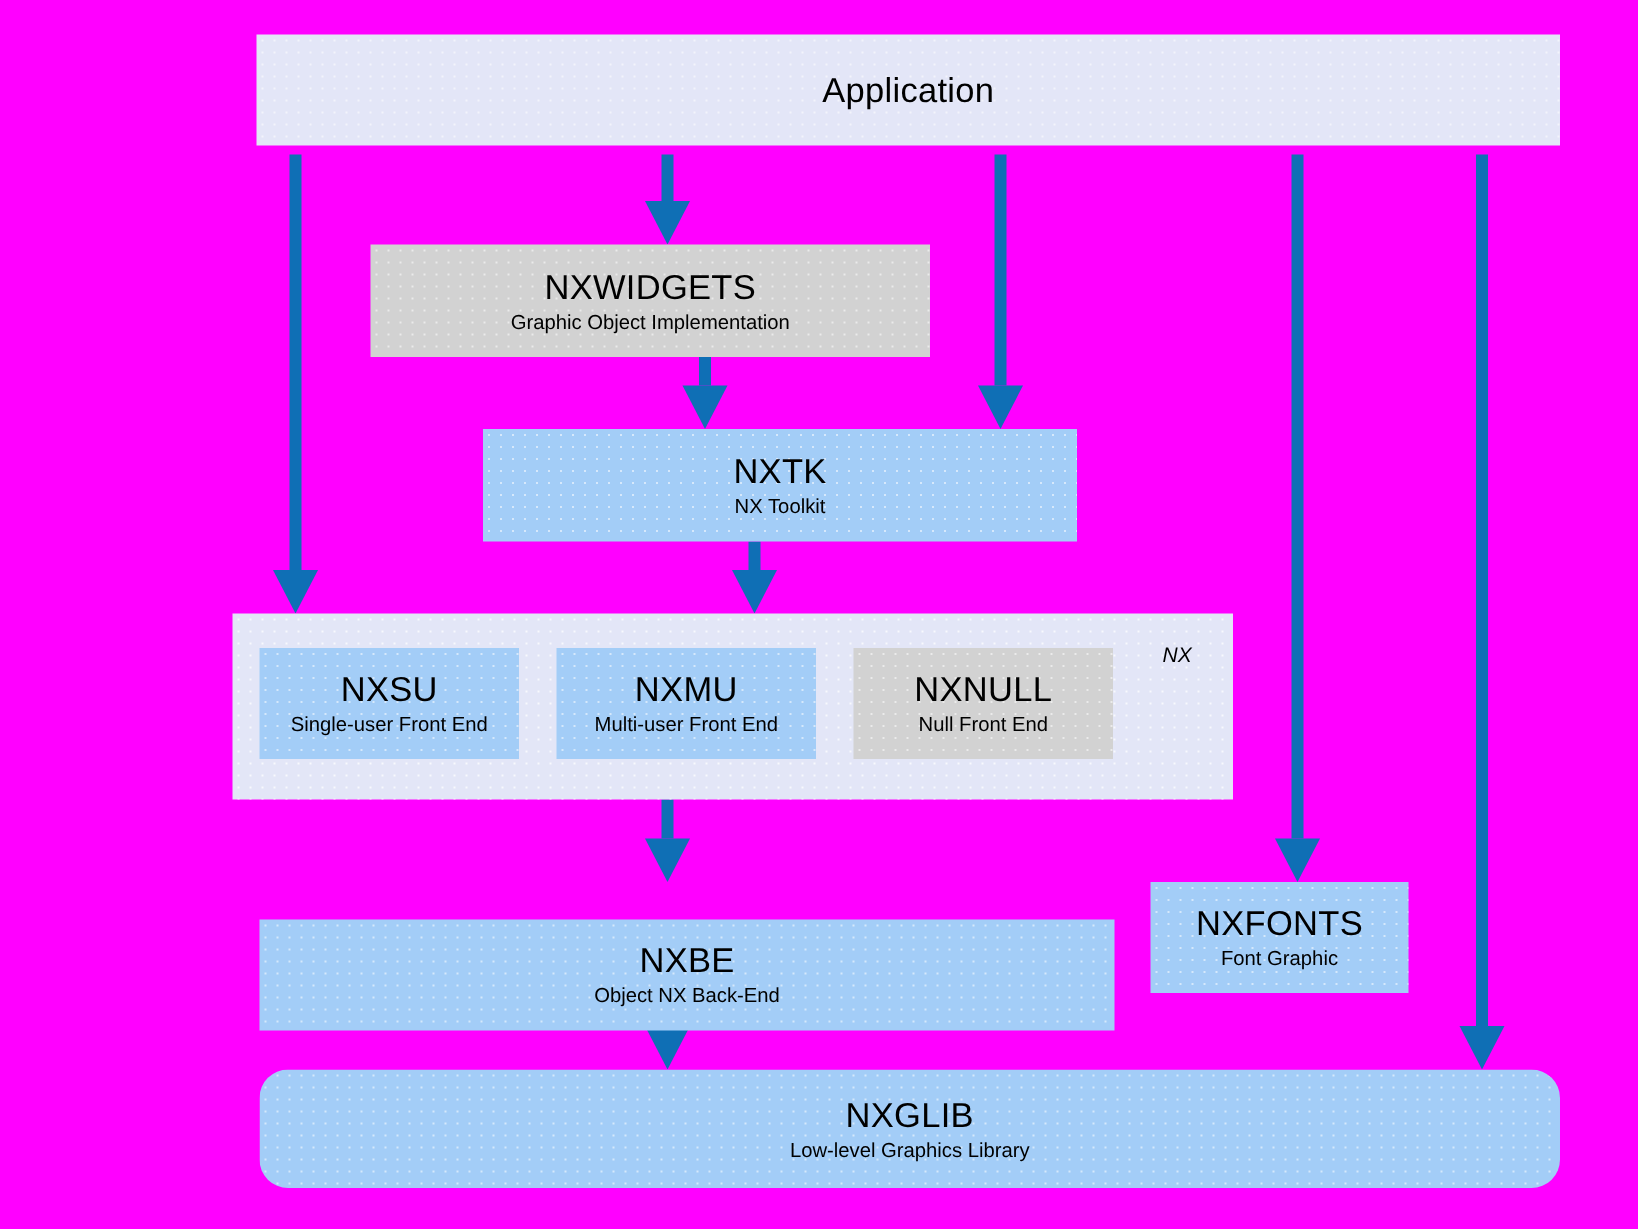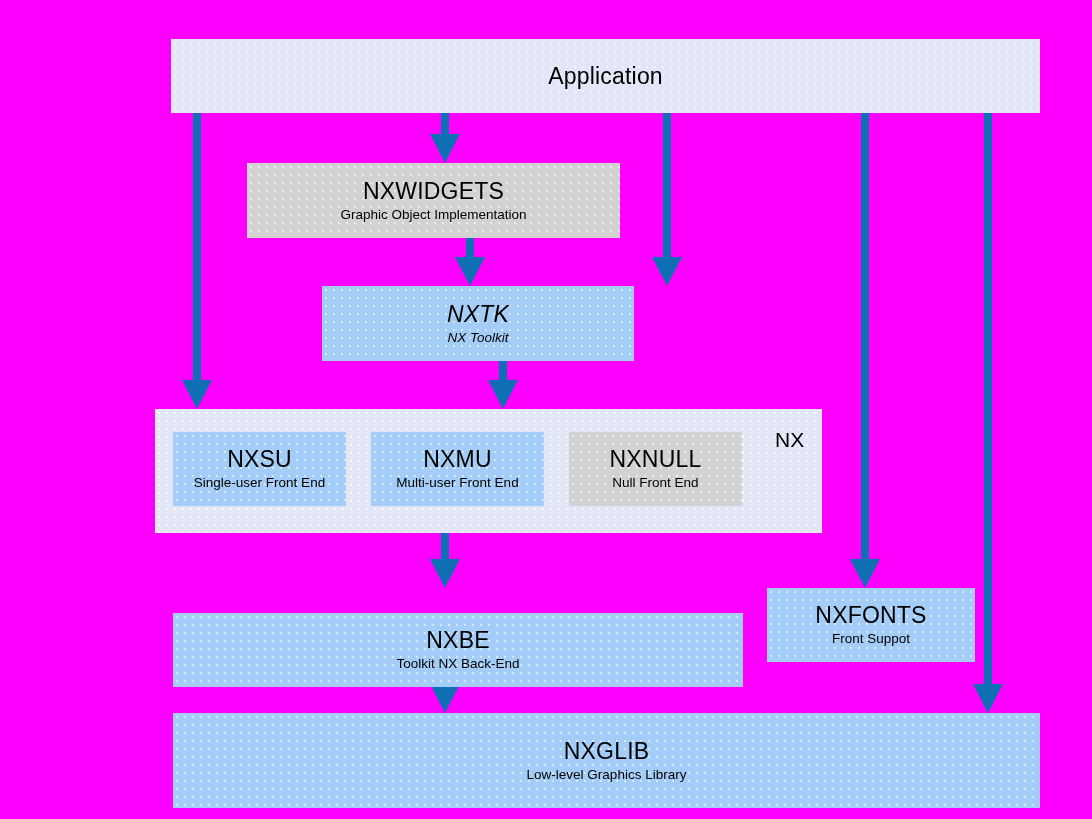--- a/index.html
+++ b/index.html
@@ -61,23 +61,24 @@
   .group-box {
     position: absolute;
     box-sizing: border-box;
     background-color: #e3e6f7;
     background-image:
       radial-gradient(rgba(255,255,255,0.75) 0.8px, transparent 0.9px);
     background-size: 8px 8px;
   }
   .group-label {
     position: absolute;
-    font-size: 21px;
+    font-size: 14px;
     color: #000000;
     white-space: nowrap;
+    font-style: italic;
   }
 
   
   .arrow {
     position: absolute;
     pointer-events: none;
   }
   .arrow .shaft {
     position: absolute;
     left: 50%;
@@ -145,30 +146,30 @@
 
   <div class="arrow" style="left:973px; top:103px; width:30px; height:610px;">
     <div class="shaft" style="height:581px;"></div>
     <div class="head"></div>
   </div>
 
   <div class="group-box" style="left:155px; top:409px; width:667px; height:124px;">
     <div class="group-label" style="left:620px; top:19px;">NX</div>
   </div>
 
-  <div class="node fill-lavender single" style="left:171px; top:39px; width:869px; height:74px;">
+  <div class="node fill-lavender single" style="left:171px; top:23px; width:869px; height:74px;">
     <div class="title">Application</div>
   </div>
 
   <div class="node fill-gray" style="left:247px; top:163px; width:373px; height:75px;">
     <div class="title">NXWIDGETS</div>
     <div class="subtitle">Graphic Object Implementation</div>
   </div>
 
-  <div class="node fill-blue" style="left:322px; top:286px; width:312px; height:75px;font-style:italic;">
+  <div class="node fill-blue" style="left:322px; top:286px; width:396px; height:75px;">
     <div class="title">NXTK</div>
     <div class="subtitle">NX Toolkit</div>
   </div>
 
   <div class="node fill-blue" style="left:173px; top:432px; width:173px; height:74px;align-items:center;">
     <div class="title">NXSU</div>
     <div class="subtitle">Single-user Front End</div>
   </div>
 
   <div class="node fill-blue" style="left:371px; top:432px; width:173px; height:74px;align-items:center;">
@@ -176,26 +177,26 @@
     <div class="subtitle">Multi-user Front End</div>
   </div>
 
   <div class="node fill-gray" style="left:569px; top:432px; width:173px; height:74px;">
     <div class="title">NXNULL</div>
     <div class="subtitle">Null Front End</div>
   </div>
 
   <div class="node fill-blue" style="left:173px; top:613px; width:570px; height:74px;">
     <div class="title">NXBE</div>
-    <div class="subtitle">Toolkit NX Back-End</div>
-  </div>
-
-  <div class="node fill-blue" style="left:767px; top:588px; width:208px; height:74px;">
+    <div class="subtitle">Object NX Back-End</div>
+  </div>
+
+  <div class="node fill-blue" style="left:767px; top:588px; width:172px; height:74px;">
     <div class="title">NXFONTS</div>
-    <div class="subtitle">Front Suppot</div>
-  </div>
-
-  <div class="node fill-blue" style="left:173px; top:713px; width:867px; height:95px;">
+    <div class="subtitle">Font Graphic</div>
+  </div>
+
+  <div class="node fill-blue" style="left:173px; top:713px; width:867px; height:79px;border-radius:19px;">
     <div class="title">NXGLIB</div>
     <div class="subtitle">Low-level Graphics Library</div>
   </div>
 
 </div>
 
 </body></html>

